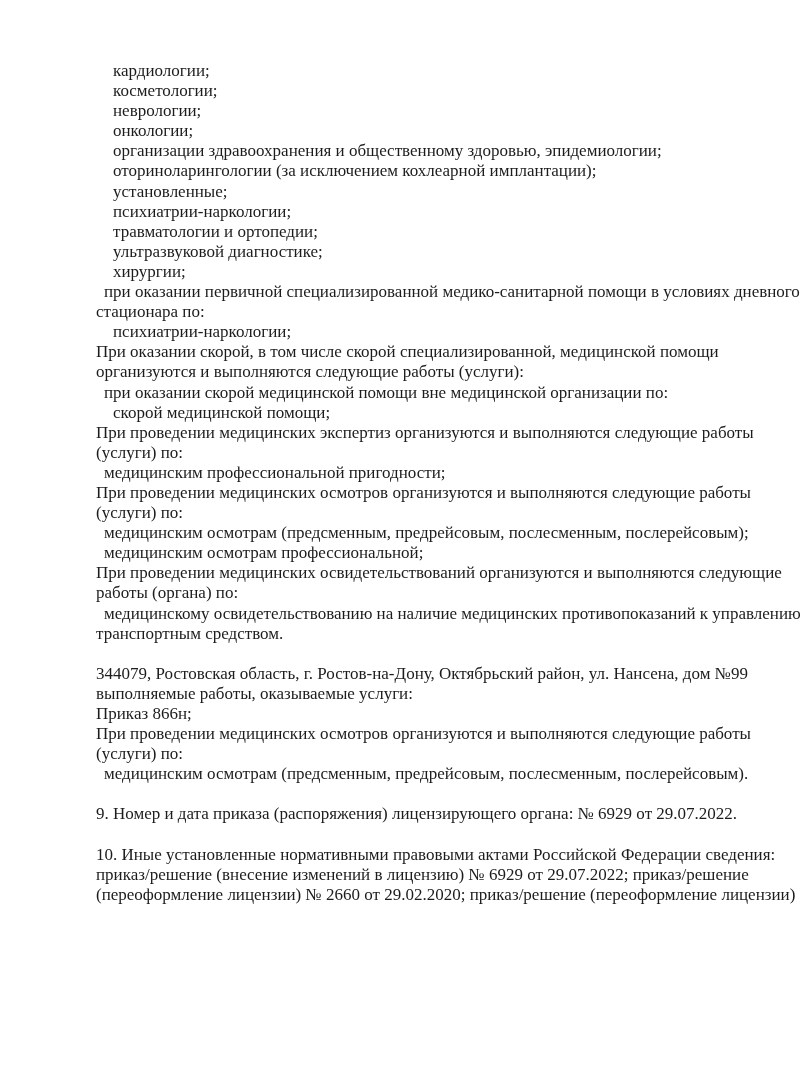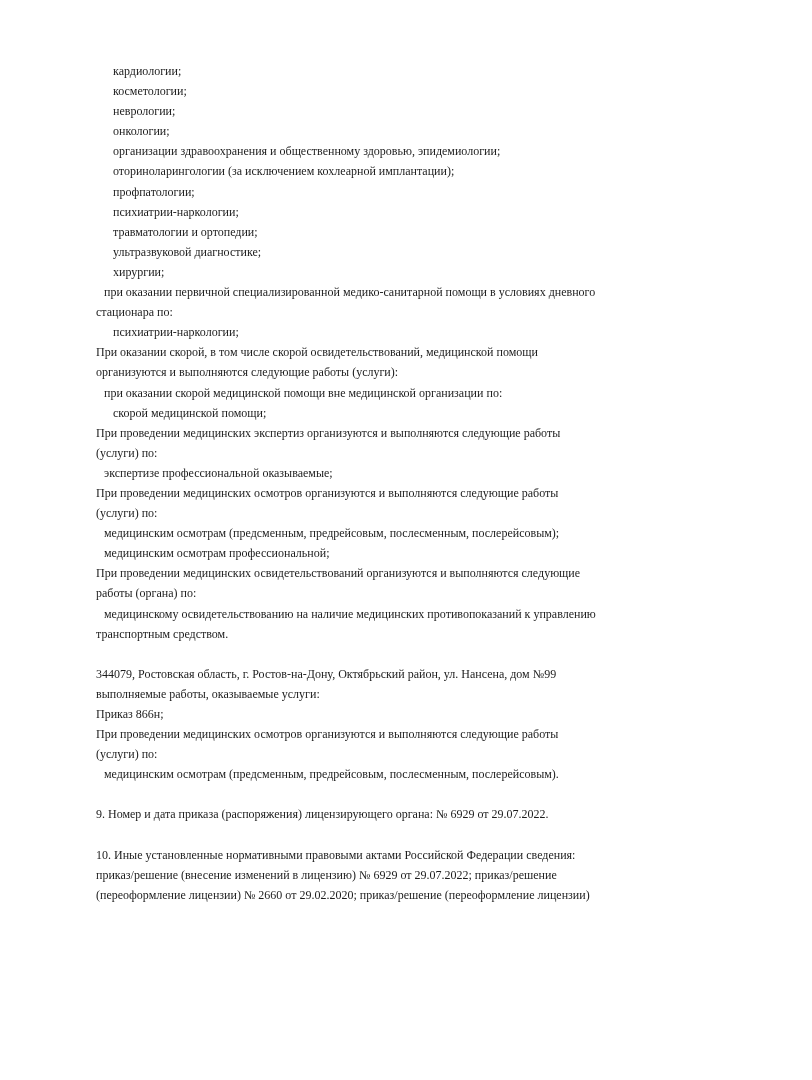--- a/index.html
+++ b/index.html
@@ -12,21 +12,21 @@
     position: relative;
     overflow: hidden;
     background: #ffffff;
   }
   .page {
     position: absolute;
     left: 96px;
     top: 61px;
     width: 690px;
     font-family: "Liberation Serif", "DejaVu Serif", serif;
-    font-size: 12px;
+    font-size: 17px;
     line-height: 20.1px;
     color: #1c1c1c;
     -webkit-font-smoothing: antialiased;
   }
   .l {
     white-space: nowrap;
     height: 20.1px;
   }
   .i1 { padding-left: 8px; font-family: Liberation Serif, serif; }
   .i2 { padding-left: 17px; }
@@ -34,35 +34,35 @@
 </head>
 <body style="background: rgb(255, 255, 255);">
 
 <div class="page" style="color: rgb(28, 28, 28);">
   <div class="l i2">кардиологии;</div>
   <div class="l i2">косметологии;</div>
   <div class="l i2">неврологии;</div>
   <div class="l i2">онкологии;</div>
   <div class="l i2">организации здравоохранения и общественному здоровью, эпидемиологии;</div>
   <div class="l i2">оториноларингологии (за исключением кохлеарной имплантации);</div>
-  <div class="l i2">профпатологии;</div>
+  <div class="l i2">установленные;</div>
   <div class="l i2">психиатрии-наркологии;</div>
   <div class="l i2">травматологии и ортопедии;</div>
   <div class="l i2">ультразвуковой диагностике;</div>
   <div class="l i2">хирургии;</div>
   <div class="l i1">при оказании первичной специализированной медико-санитарной помощи в условиях дневного</div>
   <div class="l">стационара по:</div>
   <div class="l i2">психиатрии-наркологии;</div>
-  <div class="l">При оказании скорой, в том числе скорой освидетельствований, медицинской помощи</div>
+  <div class="l">При оказании скорой, в том числе скорой специализированной, медицинской помощи</div>
   <div class="l">организуются и выполняются следующие работы (услуги):</div>
   <div class="l i1">при оказании скорой медицинской помощи вне медицинской организации по:</div>
   <div class="l i2">скорой медицинской помощи;</div>
   <div class="l">При проведении медицинских экспертиз организуются и выполняются следующие работы</div>
   <div class="l">(услуги) по:</div>
-  <div class="l i1">экспертизе профессиональной оказываемые;</div>
+  <div class="l i1">медицинским профессиональной пригодности;</div>
   <div class="l">При проведении медицинских осмотров организуются и выполняются следующие работы</div>
   <div class="l">(услуги) по:</div>
   <div class="l i1">медицинским осмотрам (предсменным, предрейсовым, послесменным, послерейсовым);</div>
   <div class="l i1">медицинским осмотрам профессиональной;</div>
   <div class="l">При проведении медицинских освидетельствований организуются и выполняются следующие</div>
   <div class="l">работы (органа) по:</div>
   <div class="l i1">медицинскому освидетельствованию на наличие медицинских противопоказаний к управлению</div>
   <div class="l">транспортным средством.</div>
   <div class="l"></div>
   <div class="l">344079, Ростовская область, г. Ростов-на-Дону, Октябрьский район, ул. Нансена, дом №99</div>

